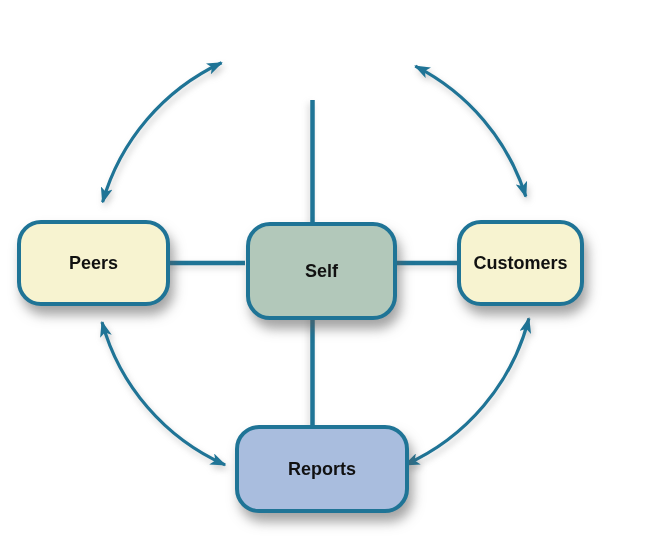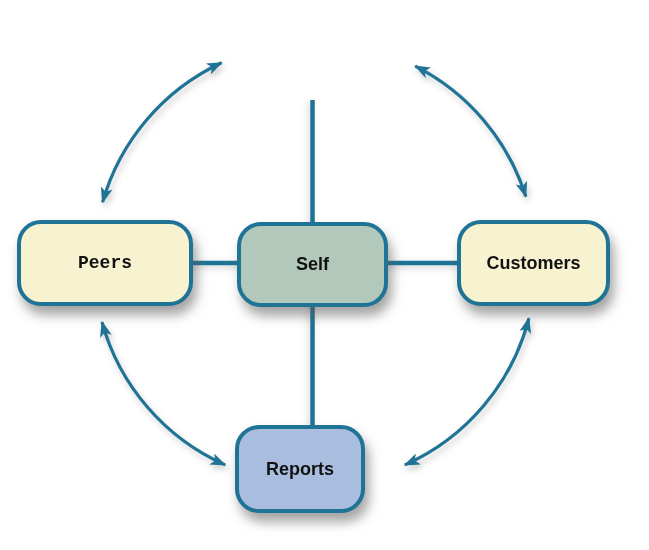--- a/index.html
+++ b/index.html
@@ -38,24 +38,24 @@
     justify-content: center;
     font-weight: bold;
     font-size: 18px;
     color: var(--text, #111111);
     box-shadow: 4px 9px 12px rgba(90,90,90,0.55);
   }
   .node-blue  { background: var(--node-blue,  #a9bdde); }
   .node-green { background: var(--node-green, #b2c8ba); }
   .node-cream { background: var(--node-cream, #f7f3d0); }
   .pos-top    { left: 235px; top: 13px;  width: 155px; height: 89px; }
-  .pos-left   { left: 17px;  top: 220px; width: 176px; height: 86px; font-family: Liberation Mono, monospace; }
-  .pos-center { left: 237px; top: 222px; width: 151px; height: 85px; }
-  .pos-right  { left: 457px; top: 220px; width: 153px; height: 86px; justify-content: center; }
-  .pos-bottom { left: 235px; top: 425px; width: 130px; height: 88px; }
+  .pos-left   { left: 17px;  top: 220px; width: 153px; height: 86px; }
+  .pos-center { left: 246px; top: 222px; width: 151px; height: 98px; }
+  .pos-right  { left: 457px; top: 220px; width: 127px; height: 86px; justify-content: center; }
+  .pos-bottom { left: 235px; top: 425px; width: 174px; height: 88px; }
 </style>
 </head>
 <body>
 
 <div class="canvas">
 
   <svg class="connectors" width="649" height="550" viewBox="0 0 649 550">
     <defs>
       <marker id="arrow" viewBox="0 0 12 9" refX="11" refY="4.5" markerWidth="16" markerHeight="12" orient="auto-start-reverse" markerUnits="userSpaceOnUse">
         <path class="arrowhead" d="M0,0 L12,4.5 L0,9 L3,4.5 Z"></path>

